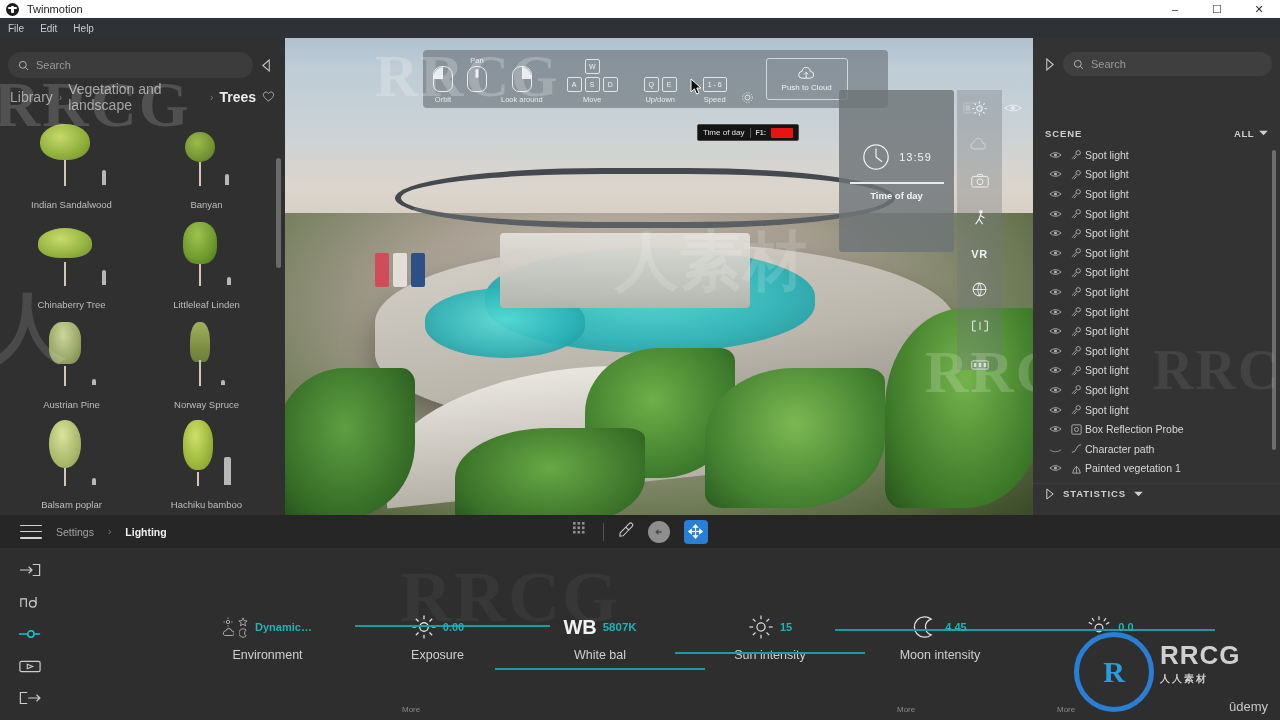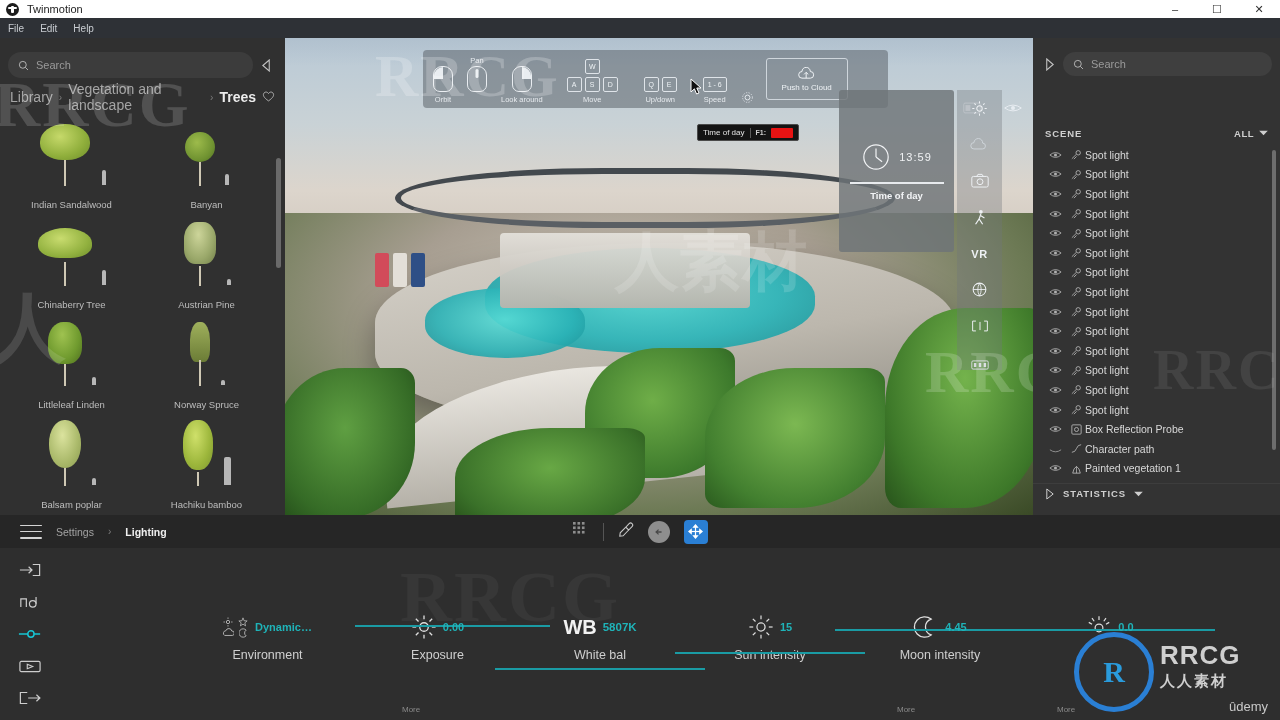--- a/index.html
+++ b/index.html
@@ -320,21 +320,21 @@
   .logo-badge{
     position:absolute; left:1074px; top:632px; width:80px; height:80px;
     border-radius:50%; background:#2f2f2f;
     display:flex; align-items:center; justify-content:center;
     border:5px solid #2a7fd4; box-sizing:border-box;
   }
   .logo-inner{ font-size:30px; font-weight:bold; color:#2a9bdc; font-family:"Liberation Serif",serif; }
   .logo-text{ position:absolute; left:1160px; top:640px; }
   .logo-text .l1{ font-size:26px; font-weight:bold; color:#cfcfcf; letter-spacing:1px;
                   font-family:"Liberation Sans",sans-serif; }
-  .logo-text .l2{ font-size:15px; font-weight:bold; color:#cfcfcf; letter-spacing:2px;
+  .logo-text .l2{ font-size:10px; font-weight:bold; color:#cfcfcf; letter-spacing:2px;
                   font-family:"DejaVu Sans",sans-serif; margin-top:1px; }
   .udemy{ position:absolute; right:12px; bottom:6px; font-size:13px; color:#c9c9c9; }
 </style>
 </head>
 <body>
 
 <div id="app">
 
   <div class="winbar">
     <div class="wlogo"></div>
@@ -413,37 +413,37 @@
             <div class="trunk" style="height:24px"></div>
           </div>
           <div class="human"></div>
         </div>
         <div class="clabel">Chinaberry Tree</div>
       </div>
 
       <div class="cell">
         <div class="thumb">
           <div class="tree" style="width:34px">
+            <div class="canopy" style="top:2px;width:34px;height:42px;border-radius:45% 45% 40% 40%;background:radial-gradient(ellipse at 42% 30%,#9fc250,#6f9a2e 60%,#4e6e1f)"></div>
+            <div class="trunk" style="height:22px"></div>
+          </div>
+          <div class="human" style="height:8px"></div>
+        </div>
+        <div class="clabel">Littleleaf Linden</div>
+      </div>
+
+      <div class="cell">
+        <div class="thumb">
+          <div class="tree" style="width:34px">
             <div class="canopy" style="top:2px;width:32px;height:42px;border-radius:40% 40% 35% 35%;background:radial-gradient(ellipse at 45% 30%,#cdd59a,#9aa86a 60%,#72804a)"></div>
             <div class="trunk" style="height:20px"></div>
           </div>
           <div class="human" style="height:6px"></div>
         </div>
         <div class="clabel">Austrian Pine</div>
-      </div>
-
-      <div class="cell">
-        <div class="thumb">
-          <div class="tree" style="width:34px">
-            <div class="canopy" style="top:2px;width:34px;height:42px;border-radius:45% 45% 40% 40%;background:radial-gradient(ellipse at 42% 30%,#9fc250,#6f9a2e 60%,#4e6e1f)"></div>
-            <div class="trunk" style="height:22px"></div>
-          </div>
-          <div class="human" style="height:8px"></div>
-        </div>
-        <div class="clabel">Littleleaf Linden</div>
       </div>
 
       <div class="cell">
         <div class="thumb">
           <div class="tree" style="width:22px">
             <div class="canopy" style="top:2px;width:20px;height:40px;border-radius:45% 45% 30% 30%;background:linear-gradient(180deg,#9fb05c,#6b7c36)"></div>
             <div class="trunk" style="height:26px"></div>
           </div>
           <div class="human" style="height:5px"></div>
         </div>

